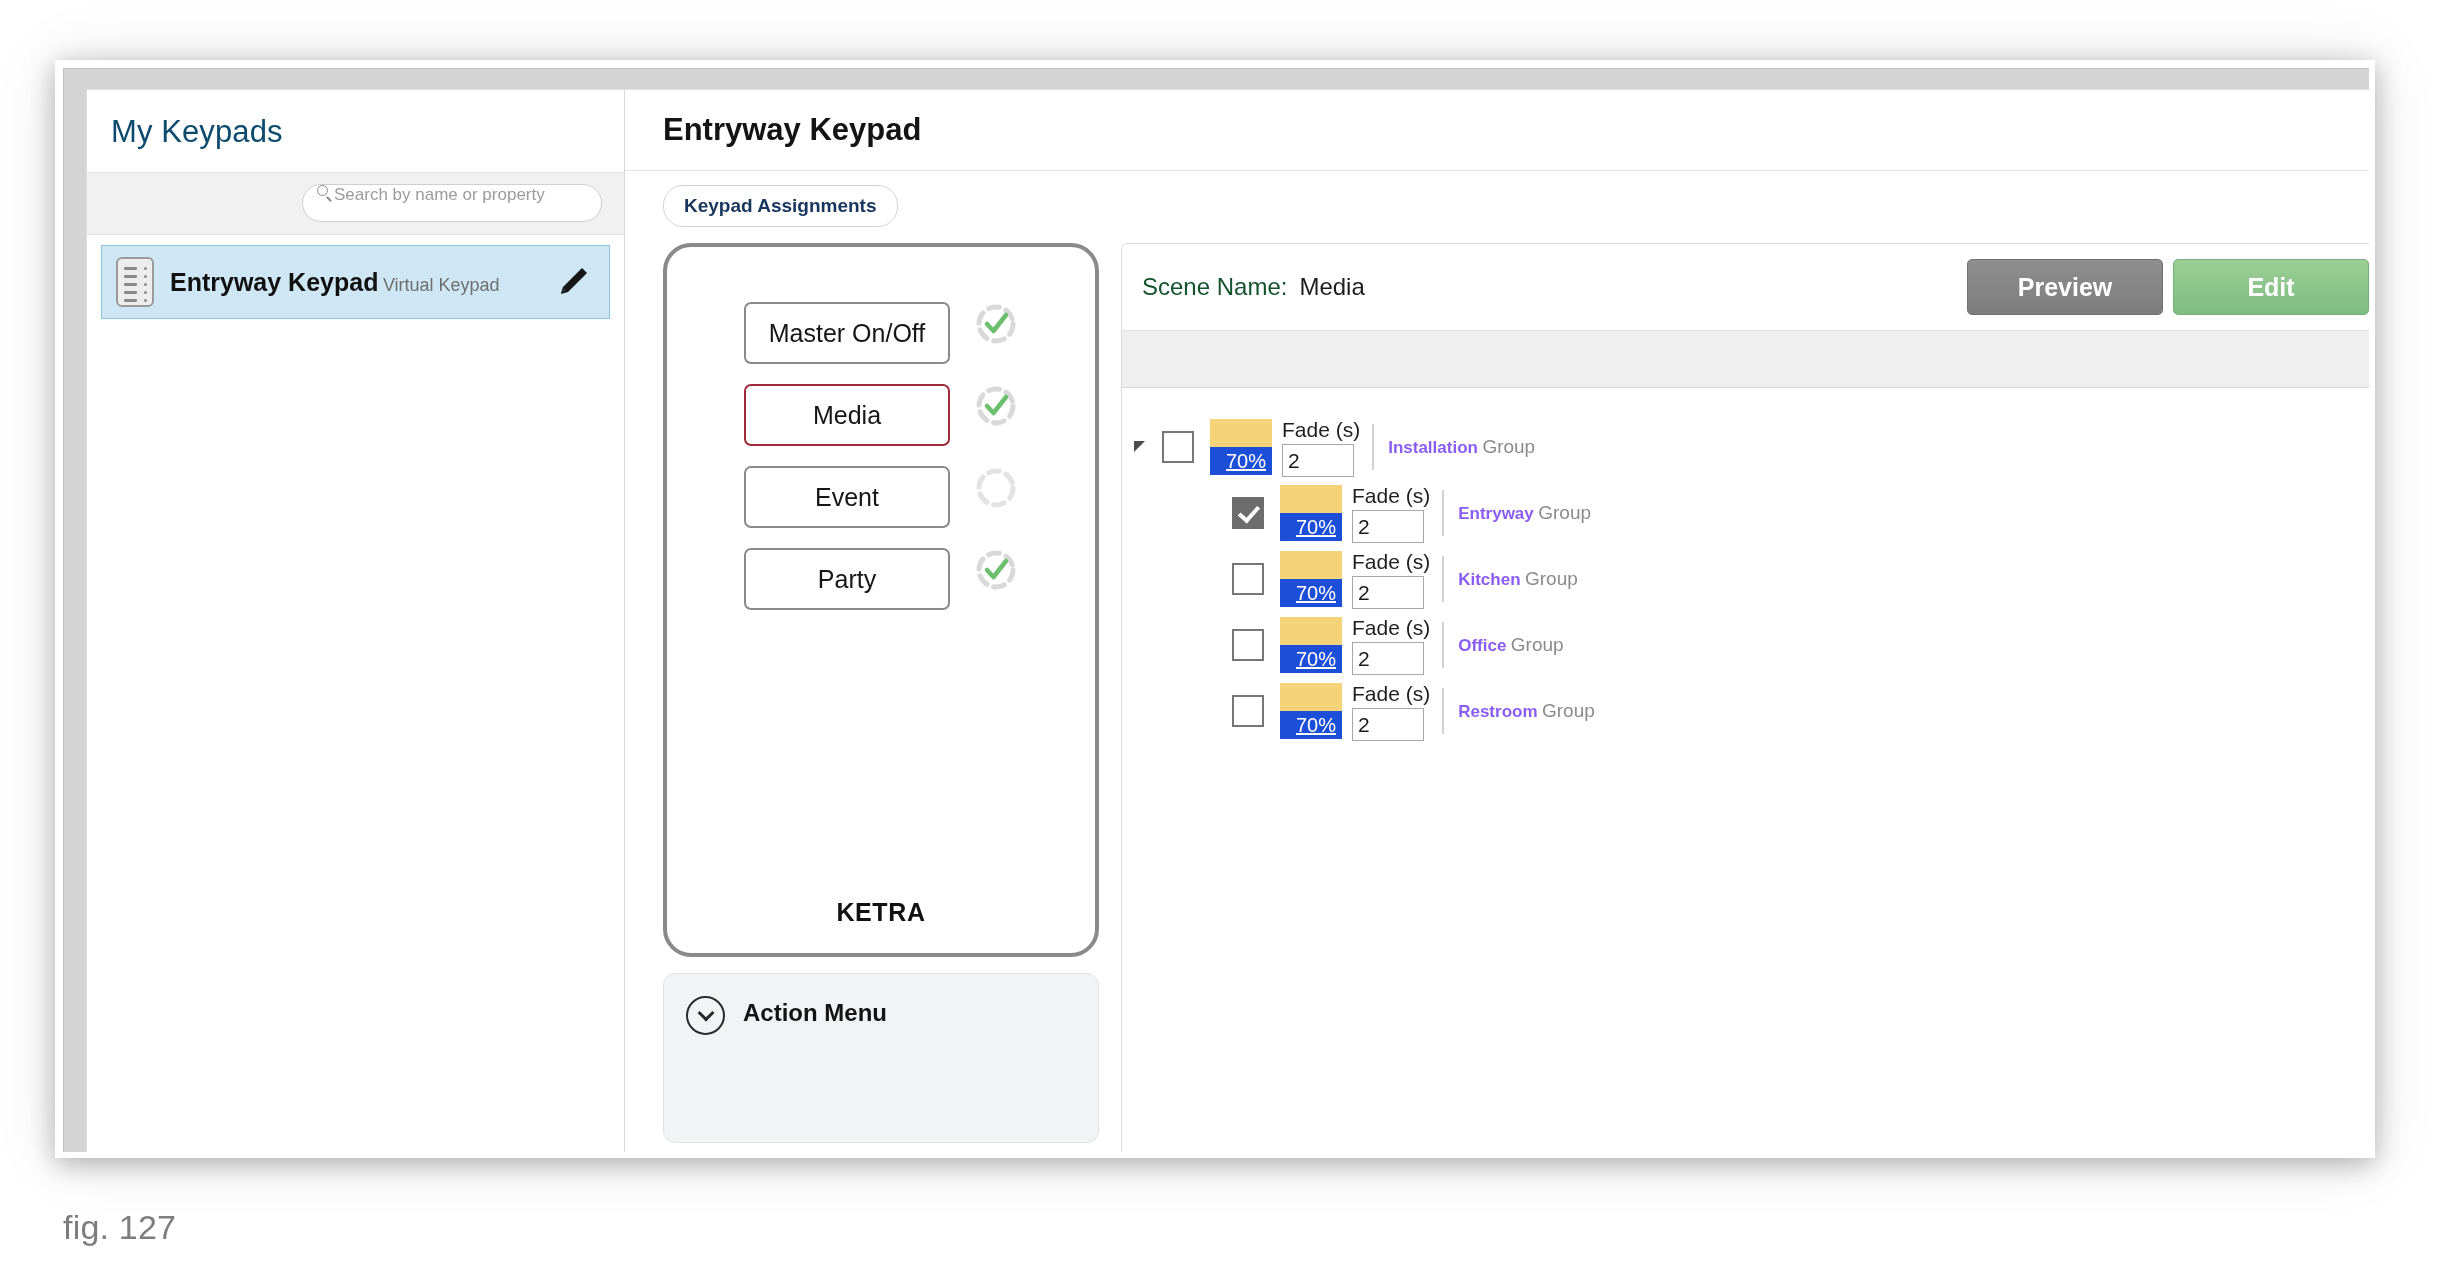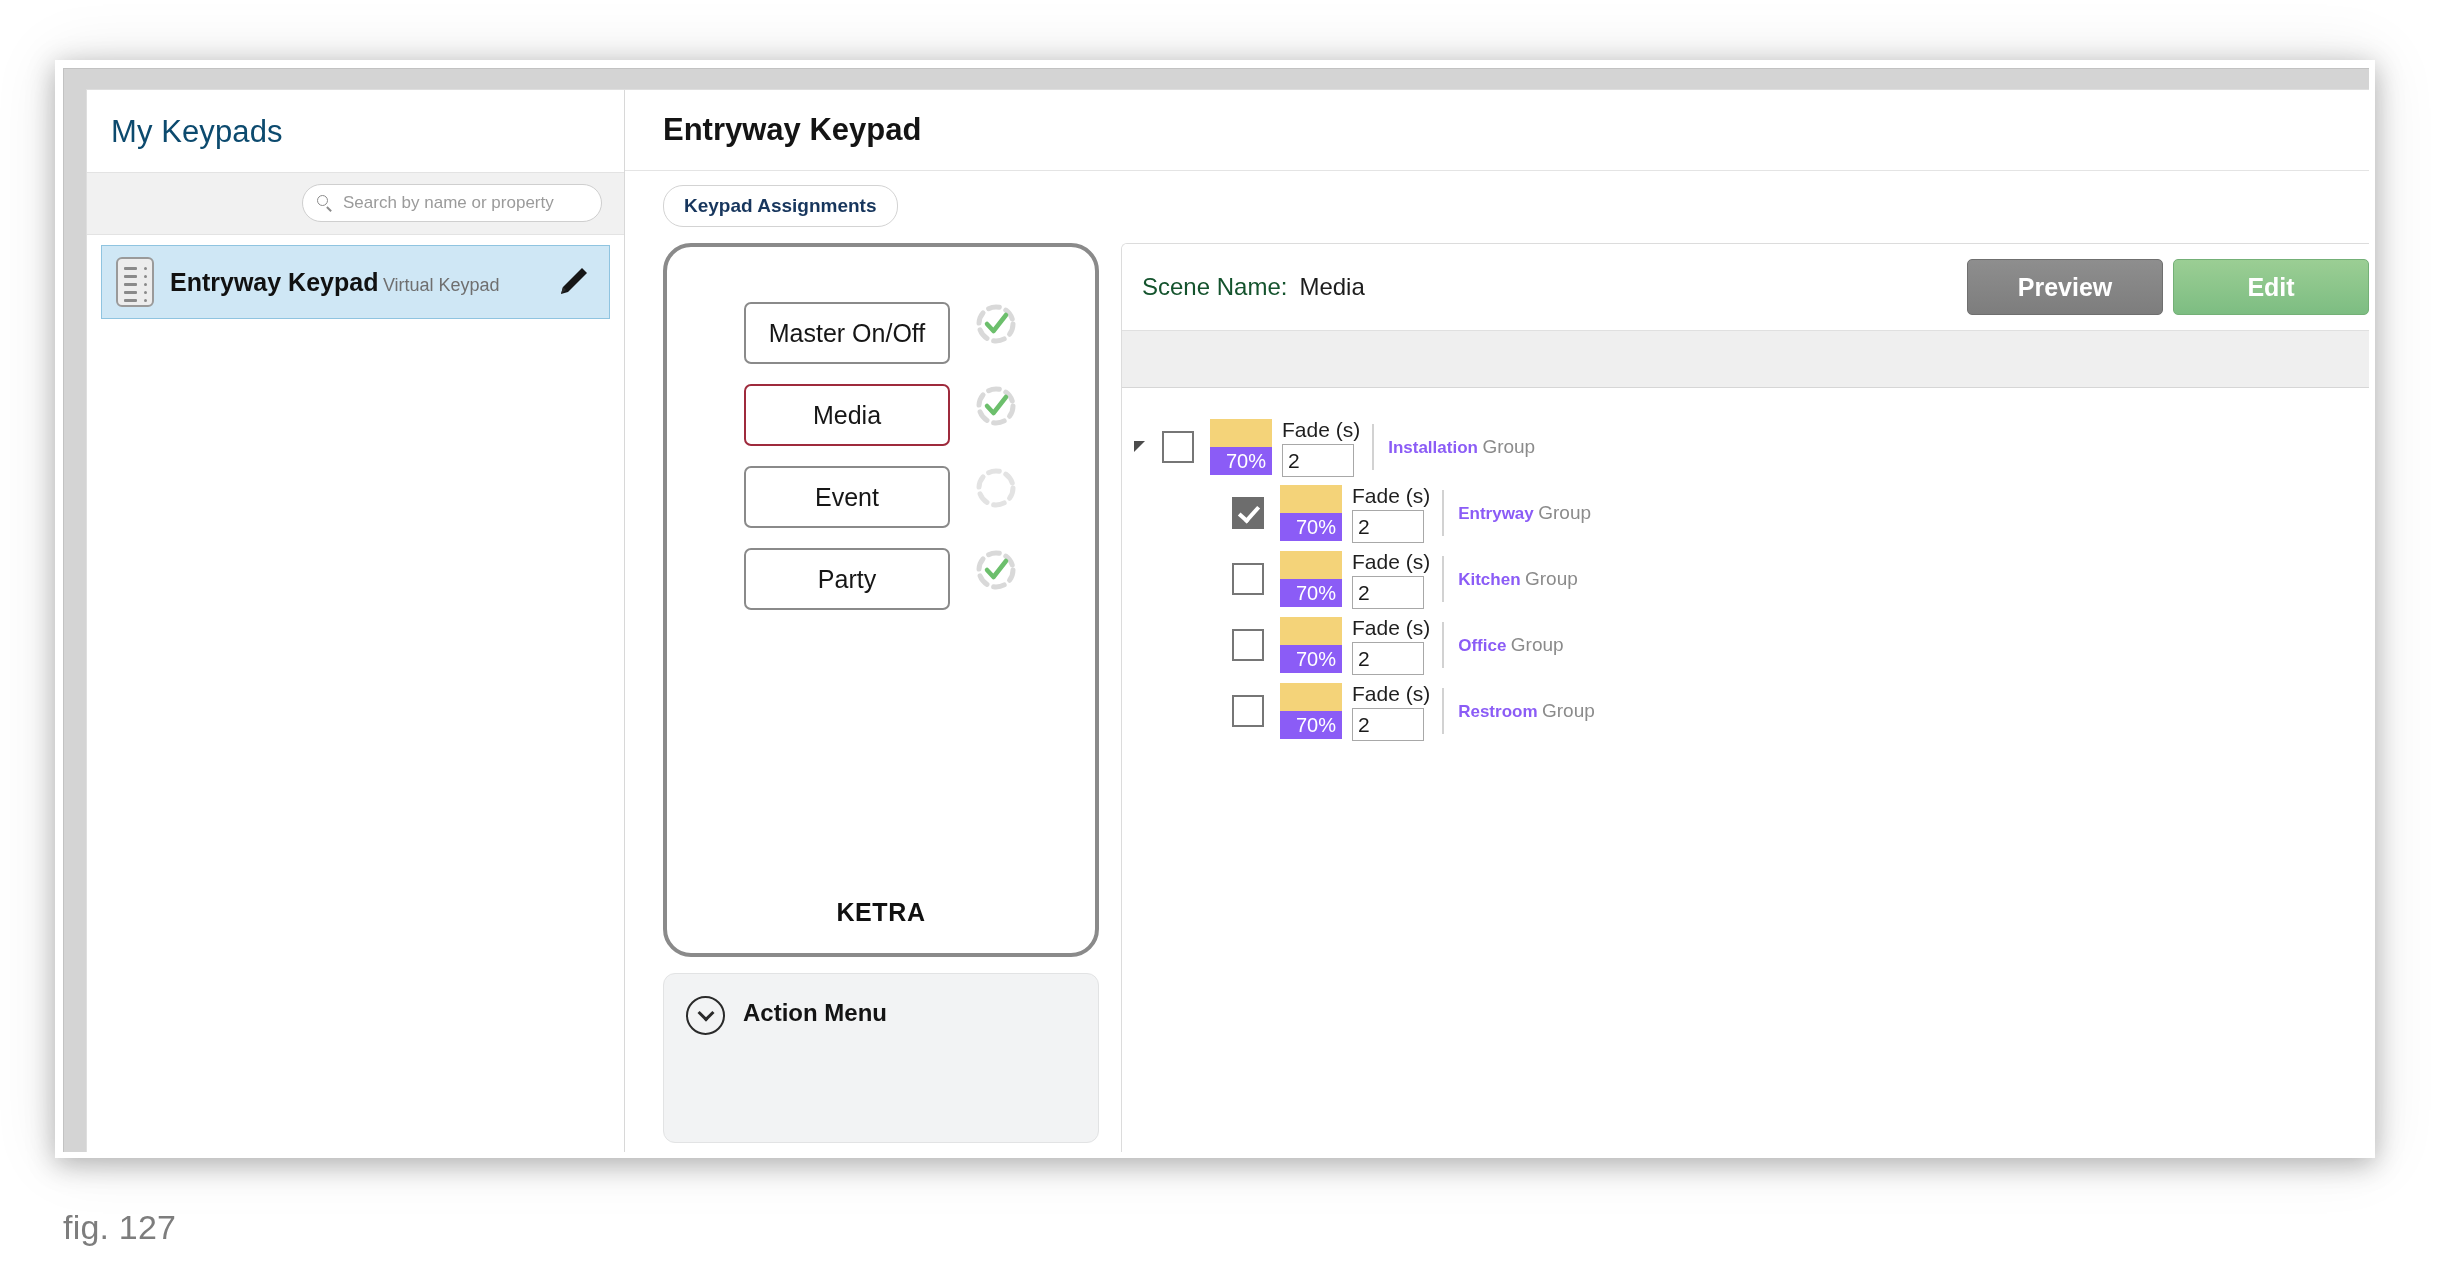--- a/index.html
+++ b/index.html
@@ -86,24 +86,23 @@
     display: flex;
     justify-content: flex-end;
   }
   #search-box {
     width: 300px;
     height: 38px;
     border: 1px solid #cfcfcf;
     border-radius: 19px;
     background: #ffffff;
     display: flex;
-    align-items: center;
+    align-items: flex-start;
     padding: 0 14px;
     box-sizing: border-box;
-    gap: 9px;
   }
   .search-glyph {
     width: 17px; height: 17px;
     flex: 0 0 17px;
     position: relative;
   }
   .search-glyph .ring {
     position: absolute; left: 0; top: 0;
     width: 11px; height: 11px;
     border: 1.6px solid #8b8b8b;
@@ -428,28 +427,29 @@
     flex: 0 0 62px;
     margin-left: 16px;
     background: #f4d379;
     display: flex;
     flex-direction: column;
     justify-content: flex-end;
     position: relative;
   }
   .swatch .pct {
     height: 28px;
-    background: #8b5cf6;
+    background: #1d4ed8;
     color: #ffffff;
     font-size: 20px;
     display: flex;
     align-items: center;
     justify-content: flex-end;
     padding-right: 6px;
     box-sizing: border-box;
+    text-decoration: underline;
   }
   .fade-col {
     margin-left: 10px;
     display: flex;
     flex-direction: column;
     align-items: flex-start;
   }
   .fade-label {
     font-size: 21px;
     color: #1f1f1f;

